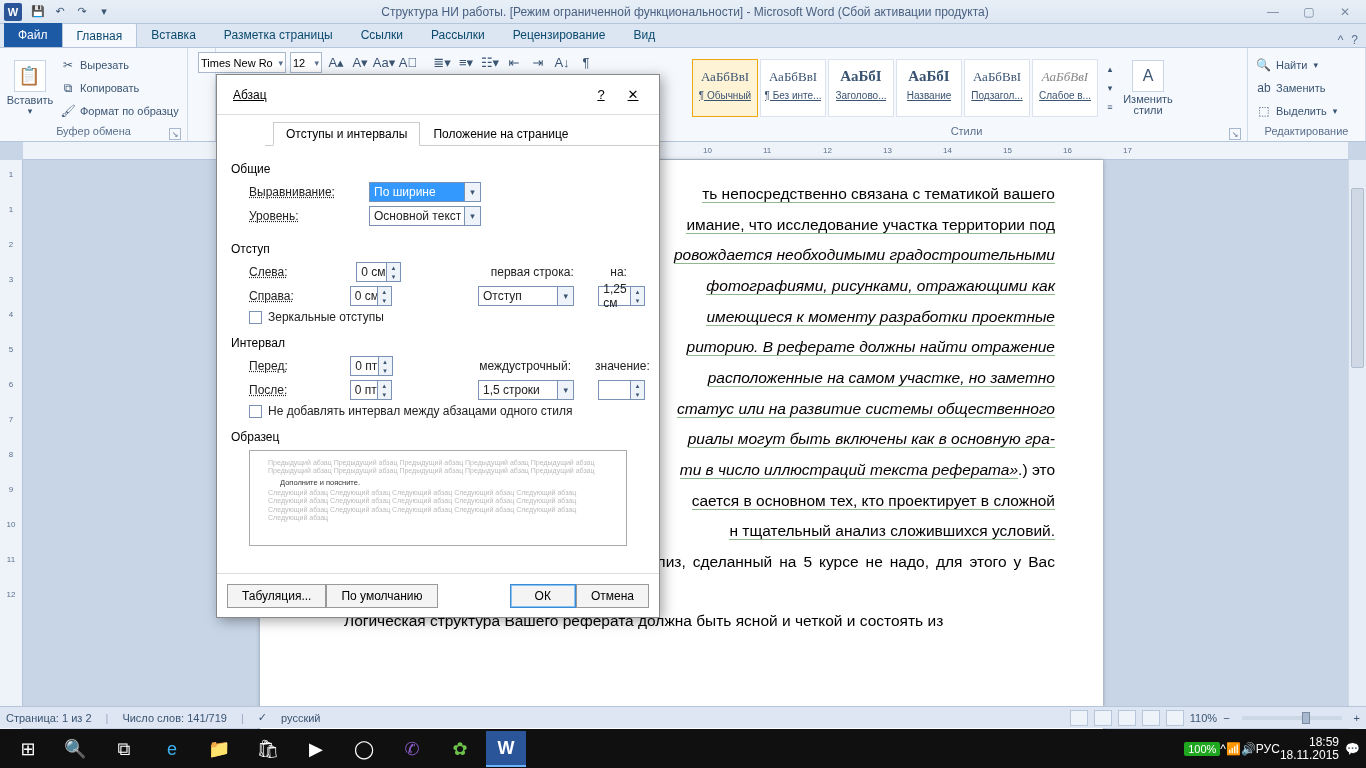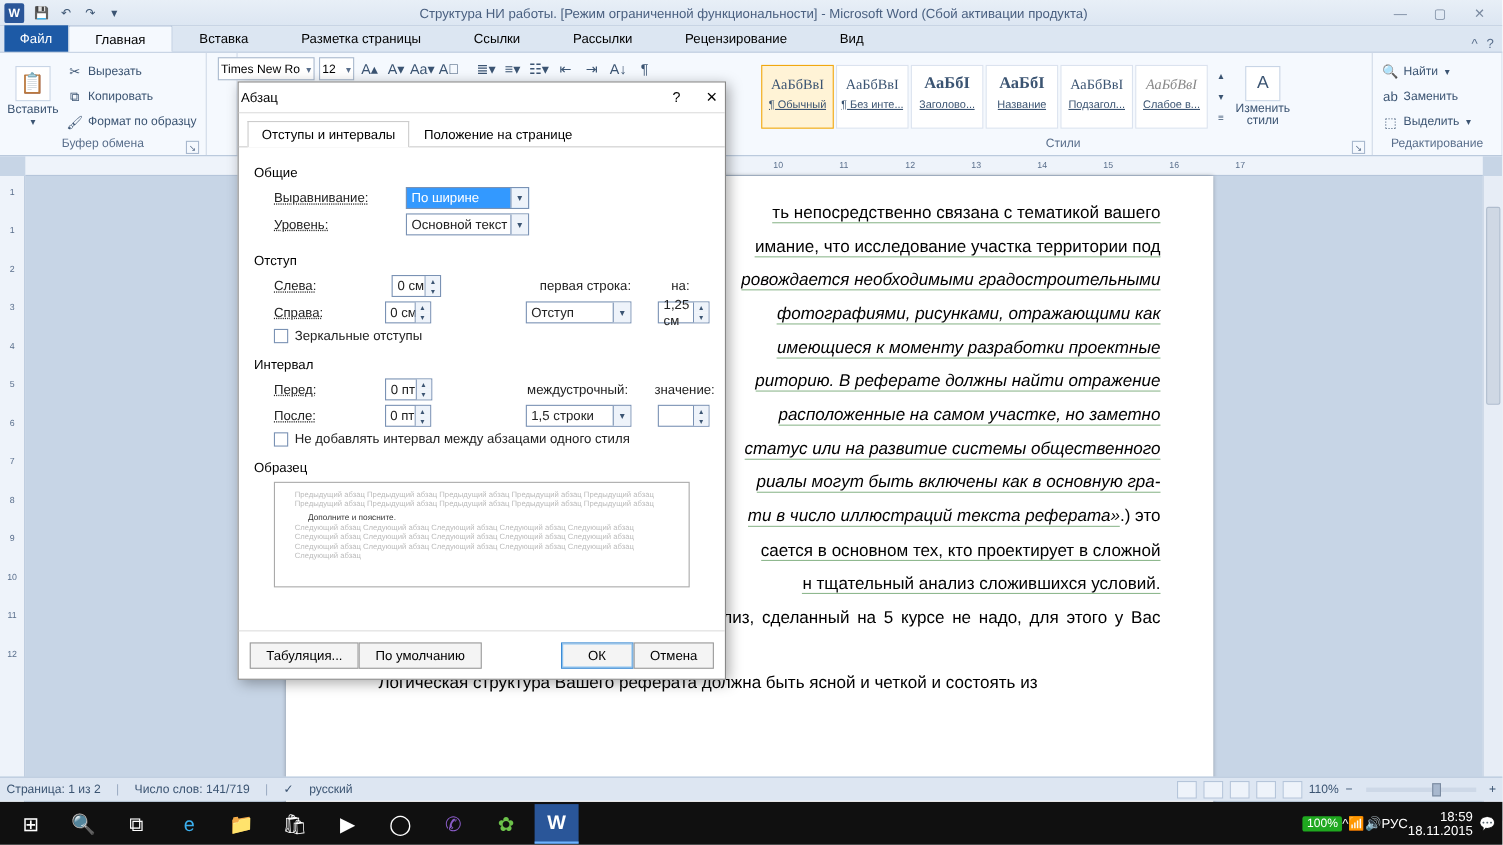--- a/index.html
+++ b/index.html
@@ -10,21 +10,21 @@
 .titlebar .qat { display:flex; gap:2px; align-items:center; }
 .titlebar .qat-btn { width:20px; height:20px; display:flex; align-items:center; justify-content:center; color:#3b5472; font-size:11px;}
 .titlebar .wicon { width:18px; height:18px; background:#2a5699; color:#fff; border-radius:2px; display:flex; align-items:center; justify-content:center; font-weight:bold; font-size:11px; margin-right:4px;}
 .titlebar .title { flex:1; text-align:center; color:#4a6080; font-size:12px; }
 .titlebar .winctrl { display:flex; gap:2px; }
 .titlebar .winctrl .wbtn { width:34px; height:20px; display:flex; align-items:center; justify-content:center; color:#7a8aa0; font-size:12px;}
 
 
 .ribbon-tabs { height:24px; background:#dce6f2; display:flex; align-items:flex-end; padding-left:4px; border-bottom:1px solid #b5c5da;}
 .filetab { background:#1d5aa6; color:#fff; padding:4px 14px; height:24px; display:flex; align-items:center; font-size:12px;}
-.rtab { padding:4px 24px; height:24px; display:flex; align-items:center; color:#000000; font-size:12px; }
+.rtab { padding:4px 14px; height:24px; display:flex; align-items:center; color:#0c4a6e; font-size:12px; }
 .rtab.active { background:#f5f9fe; border:1px solid #b5c5da; border-bottom:none; border-radius:2px 2px 0 0;}
 .ribbon-tabs .help { margin-left:auto; margin-right:8px; display:flex; gap:8px; color:#5a6f8c;}
 
 
 .ribbon { height:94px; background:#f5f9fe; border-bottom:1px solid #b5c5da; display:flex; }
 .rgroup { border-right:1px solid #d0dae8; padding:2px 6px 1px 6px; display:flex; flex-direction:column; }
 .rgroup .gbody { flex:1; display:flex; align-items:center; gap:4px; }
 .rgroup .glabel { text-align:center; font-size:11px; color:#5a6f8c; height:15px; position:relative;}
 .rgroup .glabel .launcher { position:absolute; right:0; bottom:0; width:12px; height:12px; border:1px solid #a8b8ce; font-size:8px; display:flex; align-items:center; justify-content:center; color:#5a6f8c;}
 .bigbtn { display:flex; flex-direction:column; align-items:center; justify-content:center; width:48px; height:72px; font-size:11px; color:#3b5472;}
@@ -52,24 +52,24 @@
 .page { position:absolute; top:18px; left:260px; width:843px; height:1193px; background:#fff; box-shadow: 0 0 4px rgba(0,0,0,.3); }
 .page-content { padding:20px 48px; font-family:"Times New Roman", serif; font-size:15.5px; line-height:1.85; color:#000; text-align:justify;}
 .page-content p { text-indent:36px; margin-bottom:2px;}
 .page-content .sq { border-bottom:1px solid #8fb88f; display:inline;}
 .page-content .it { font-style:italic; }
 .scrollv { position:absolute; right:0; top:18px; width:18px; bottom:0; background:#e7edf6; border-left:1px solid #cdd8e7;}
 .scrollv .thumb { position:absolute; left:2px; right:2px; top:28px; height:180px; background:#cfd8e4; border:1px solid #b0bdce; border-radius:2px;}
 
 
 .dialog { position:absolute; left:216px; top:74px; width:444px; height:544px; background:#fff; border:1px solid #888; box-shadow: 3px 3px 12px rgba(0,0,0,.35); z-index:50; display:flex; flex-direction:column;}
-.dlg-title { height:28px; display:flex; align-items:center; padding:0 2px; font-size:12px; border-bottom:1px solid #ddd;}
+.dlg-title { height:40px; display:flex; align-items:center; padding:0 16px; font-size:12px; border-bottom:1px solid #ddd;text-decoration:underline;}
 .dlg-title .dclose { margin-left:auto; display:flex; gap:12px; }
 .dlg-title .dclose span { width:20px; height:20px; display:flex; align-items:center; justify-content:center; font-size:13px;}
-.dlg-tabs { display:flex; border-bottom:1px solid #ccc; padding:0 8px; margin-top:6px;}
+.dlg-tabs { display:flex; border-bottom:1px solid #ccc; padding:0 8px; margin-top:6px;margin-left:48px;}
 .dlg-tab { padding:4px 12px; font-size:12px; border:1px solid transparent; position:relative; top:1px;}
 .dlg-tab.active { border:1px solid #ccc; border-bottom:1px solid #fff; background:#fff;}
 .dlg-body { flex:1; padding:10px 14px; font-size:12px; color:#222; overflow:hidden;}
 .fieldset-label { font-size:12px; color:#000; margin:6px 0 6px 0; }
 .frow { display:flex; align-items:center; margin:4px 0 4px 18px; gap:24px; }
 .flabel { width:96px; text-decoration:underline; text-decoration-style:dotted; }
 .fselect { border:1px solid #7a92b4; height:20px; background:#fff; display:flex; align-items:center; padding:0 4px; font-size:12px; position:relative;}
 .fselect.hl { background:#3399ff; color:#fff; }
 .fselect .arrow { position:absolute; right:0; top:0; width:16px; height:100%; border-left:1px solid #7a92b4; background:#eef3fa; display:flex; align-items:center; justify-content:center; font-size:9px; color:#3b5472;}
 .fspin { border:1px solid #7a92b4; width:50px; height:20px; display:flex; align-items:center; padding:0 4px; font-size:12px; position:relative; background:#fff;}

